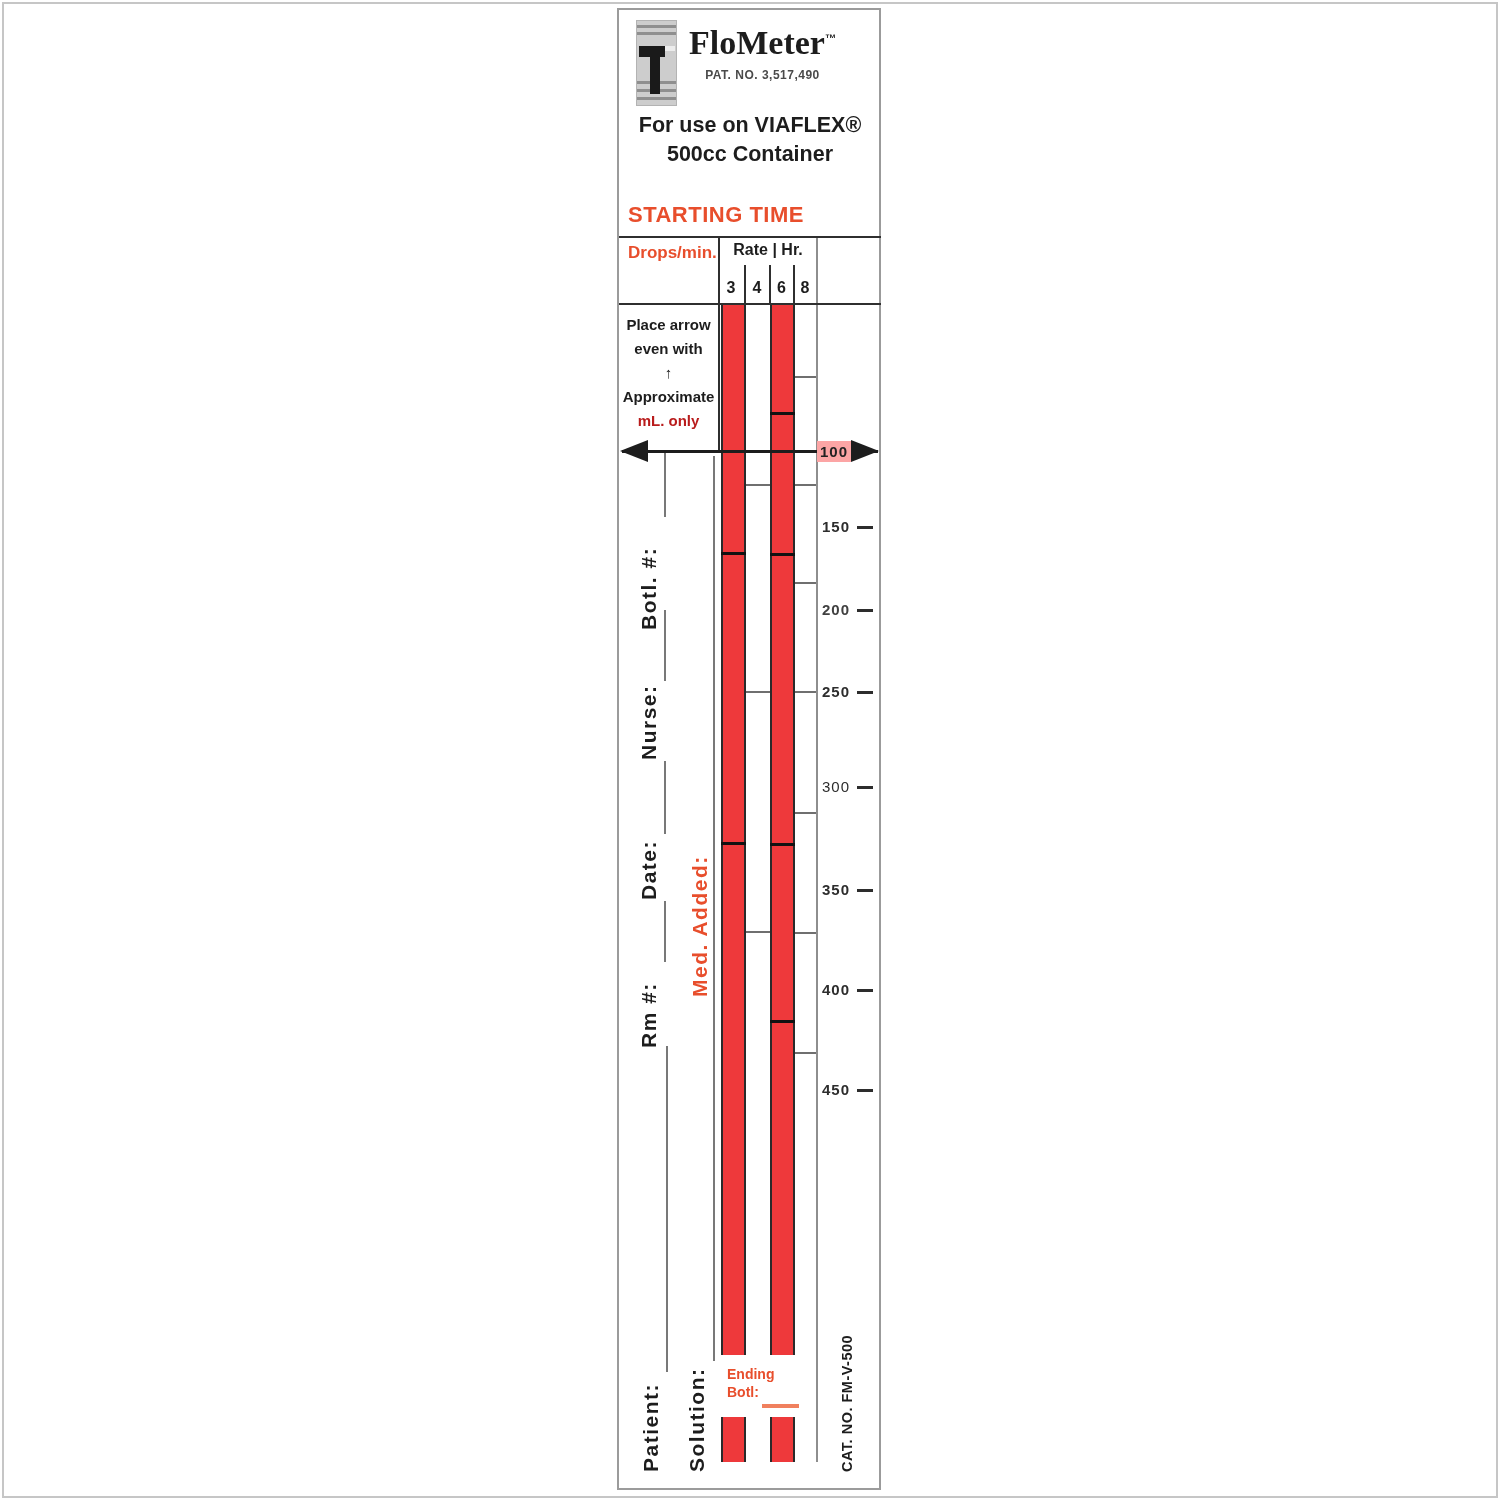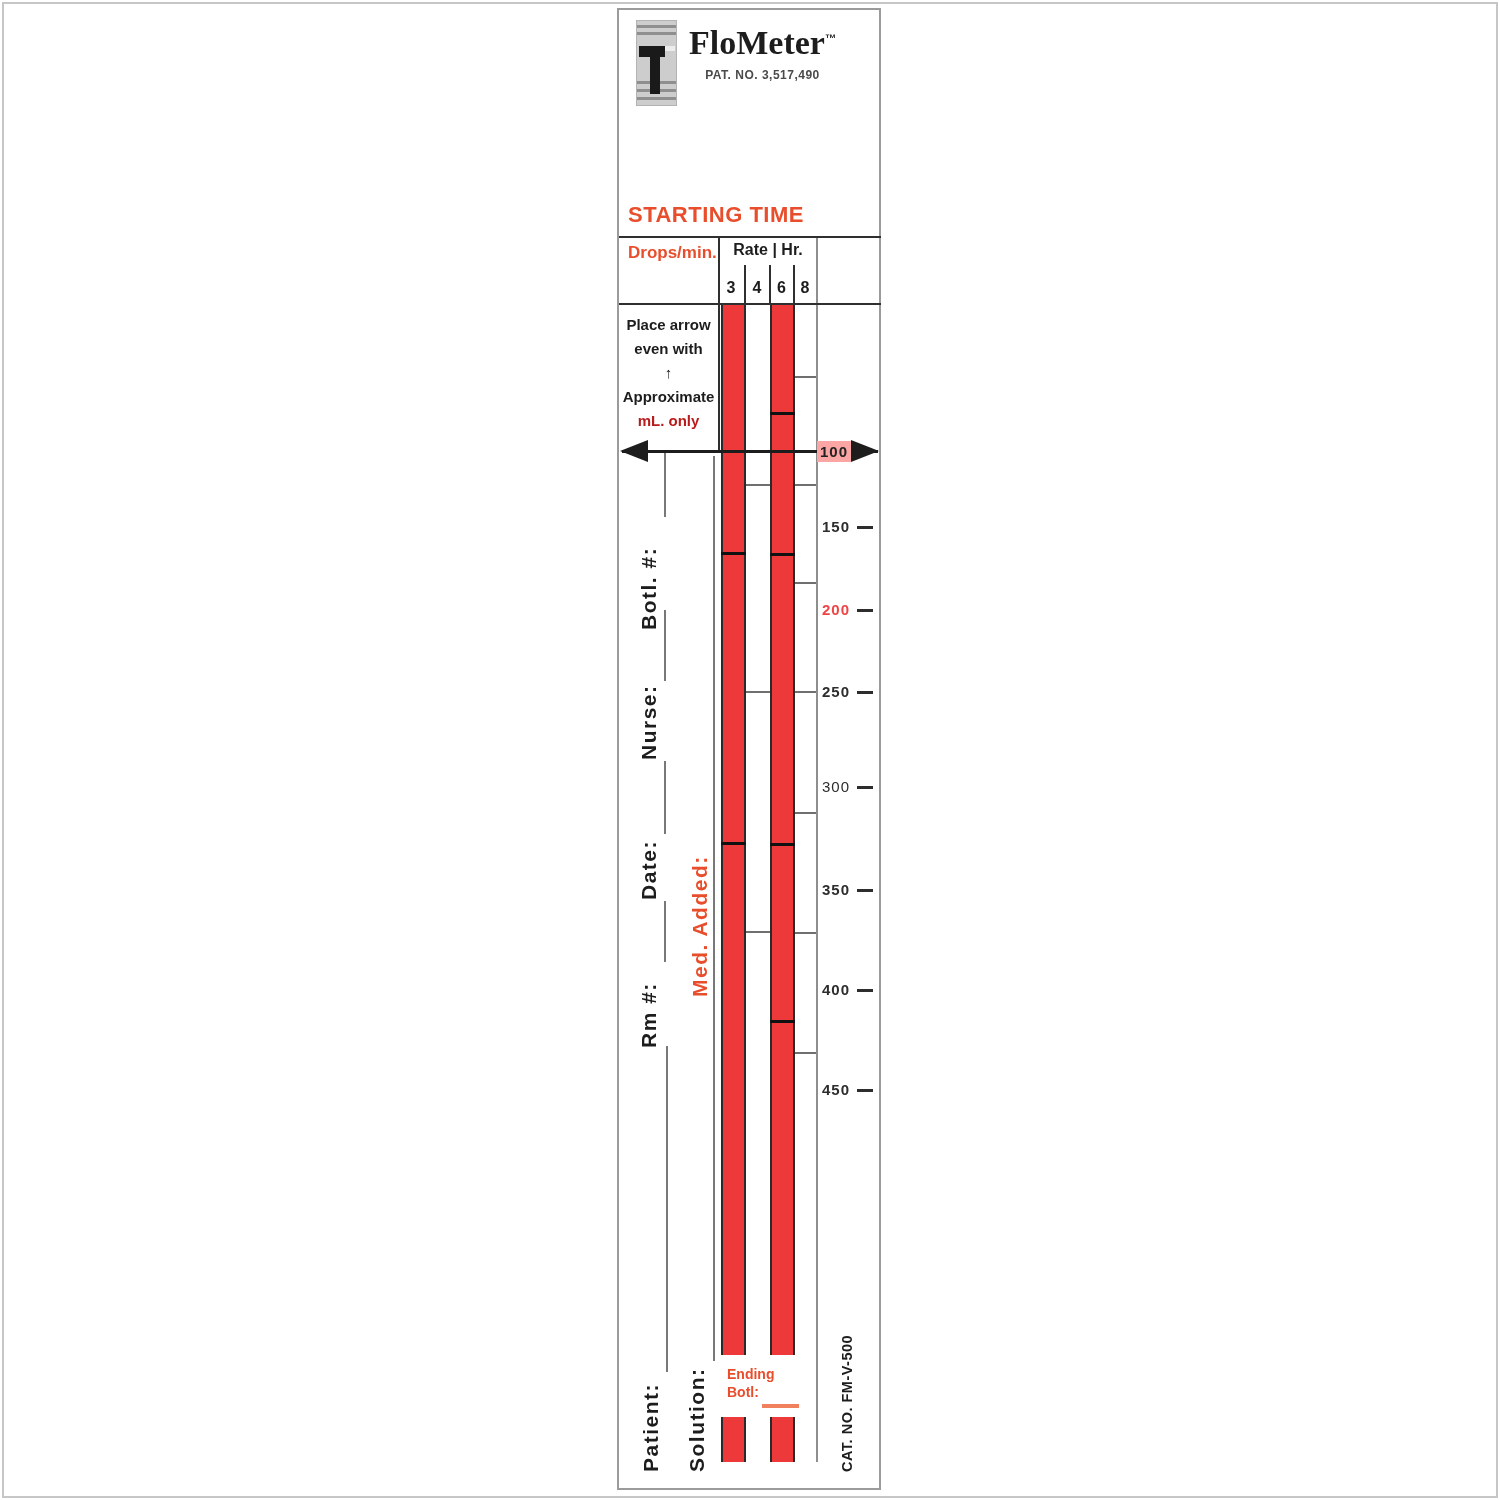--- a/index.html
+++ b/index.html
@@ -46,20 +46,24 @@
     <div class="tb"></div>
     <div class="tn"></div>
     <div class="ts"></div>
   </div>
 
   <div class="brand">
     <span>FloMeter</span><span class="tm">™</span>
   </div>
   <div class="patent">PAT. NO. 3,517,490</div>
 
+  <div class="usage">
+    <div>For use on VIAFLEX®</div>
+    <div>500cc Container</div>
+  </div>
 
   <div class="starting">STARTING TIME</div>
   <div class="drops">Drops/min.</div>
   <div class="ratehr">Rate | Hr.</div>
 <div class="abs" style="left: 816px; top: 237px; width: 2px; height: 1225px; background: rgb(142, 142, 142);"></div>
     <div class="abs" style="left: 718px; top: 237px; width: 2px; height: 215px; background: rgb(47, 47, 47);"></div>
     <div class="abs" style="left: 619px; top: 236px; width: 262px; height: 2px; background: rgb(47, 47, 47);"></div>
     <div class="abs" style="left: 619px; top: 303px; width: 262px; height: 2px; background: rgb(47, 47, 47);"></div>
     <div class="abs" style="left: 744px; top: 265px; width: 2px; height: 40px; background: rgb(47, 47, 47);"></div>
     <div class="abs" style="left: 769px; top: 265px; width: 2px; height: 40px; background: rgb(47, 47, 47);"></div>
@@ -98,21 +102,21 @@
     <div class="abs" style="left: 664px; top: 761px; width: 2px; height: 73px; background: rgb(120, 120, 120);"></div>
     <div class="abs" style="left: 664px; top: 901px; width: 2px; height: 61px; background: rgb(120, 120, 120);"></div>
     <div class="abs" style="left: 666px; top: 1046px; width: 2px; height: 326px; background: rgb(120, 120, 120);"></div>
     <div class="abs" style="left: 713px; top: 456px; width: 2px; height: 905px; background: rgb(120, 120, 120);"></div>
     <div class="abs" style="left: 622px; top: 450px; width: 256px; height: 3px; background: rgb(29, 29, 29);"></div>
     <div class="abs" style="left: 620px; top: 440px; width: 0px; height: 0px; border-top: 11px solid transparent; border-bottom: 11px solid transparent; border-right: 28px solid rgb(29, 29, 29);"></div>
     <div class="abs" style="left: 851px; top: 440px; width: 0px; height: 0px; border-top: 11px solid transparent; border-bottom: 11px solid transparent; border-left: 28px solid rgb(29, 29, 29);"></div>
     <div class="abs" style="left: 817px; top: 441px; width: 34px; height: 21px; background: #fca5a5; text-align: center; line-height: 21px; font-size: 15px; font-weight: bold; color: rgb(34, 34, 34); letter-spacing: 1px;">100</div>
     <div class="abs" style="left: 822px; top: 517px; width: 32px; height: 20px; line-height: 20px; font-size: 15px; font-weight: bold; color: rgb(45, 45, 45); letter-spacing: 1px;">150</div>
     <div class="abs" style="left: 857px; top: 526px; width: 16px; height: 3px; background: rgb(45, 45, 45);"></div>
-    <div class="abs" style="left: 822px; top: 600px; width: 32px; height: 20px; line-height: 20px; font-size: 15px; font-weight: bold; color: #ef4444; letter-spacing: 1px;">200</div>
+    <div class="abs" style="left: 822px; top: 600px; width: 32px; height: 20px; line-height: 20px; font-size: 15px; font-weight: bold; color: #404040; letter-spacing: 1px;">200</div>
     <div class="abs" style="left: 857px; top: 609px; width: 16px; height: 3px; background: rgb(45, 45, 45);"></div>
     <div class="abs" style="left: 822px; top: 682px; width: 32px; height: 20px; line-height: 20px; font-size: 15px; font-weight: bold; color: rgb(45, 45, 45); letter-spacing: 1px;">250</div>
     <div class="abs" style="left: 857px; top: 691px; width: 16px; height: 3px; background: rgb(45, 45, 45);"></div>
     <div class="abs" style="left: 822px; top: 777px; width: 32px; height: 20px; line-height: 20px; font-size: 15px; font-weight: normal; color: rgb(45, 45, 45); letter-spacing: 1px;">300</div>
     <div class="abs" style="left: 857px; top: 786px; width: 16px; height: 3px; background: rgb(45, 45, 45);"></div>
     <div class="abs" style="left: 822px; top: 880px; width: 32px; height: 20px; line-height: 20px; font-size: 15px; font-weight: bold; color: rgb(45, 45, 45); letter-spacing: 1px;">350</div>
     <div class="abs" style="left: 857px; top: 889px; width: 16px; height: 3px; background: rgb(45, 45, 45);"></div>
     <div class="abs" style="left: 822px; top: 980px; width: 32px; height: 20px; line-height: 20px; font-size: 15px; font-weight: bold; color: rgb(45, 45, 45); letter-spacing: 1px;">400</div>
     <div class="abs" style="left: 857px; top: 989px; width: 16px; height: 3px; background: rgb(45, 45, 45);"></div>
     <div class="abs" style="left: 822px; top: 1080px; width: 32px; height: 20px; line-height: 20px; font-size: 15px; font-weight: bold; color: rgb(45, 45, 45); letter-spacing: 1px;">450</div>

